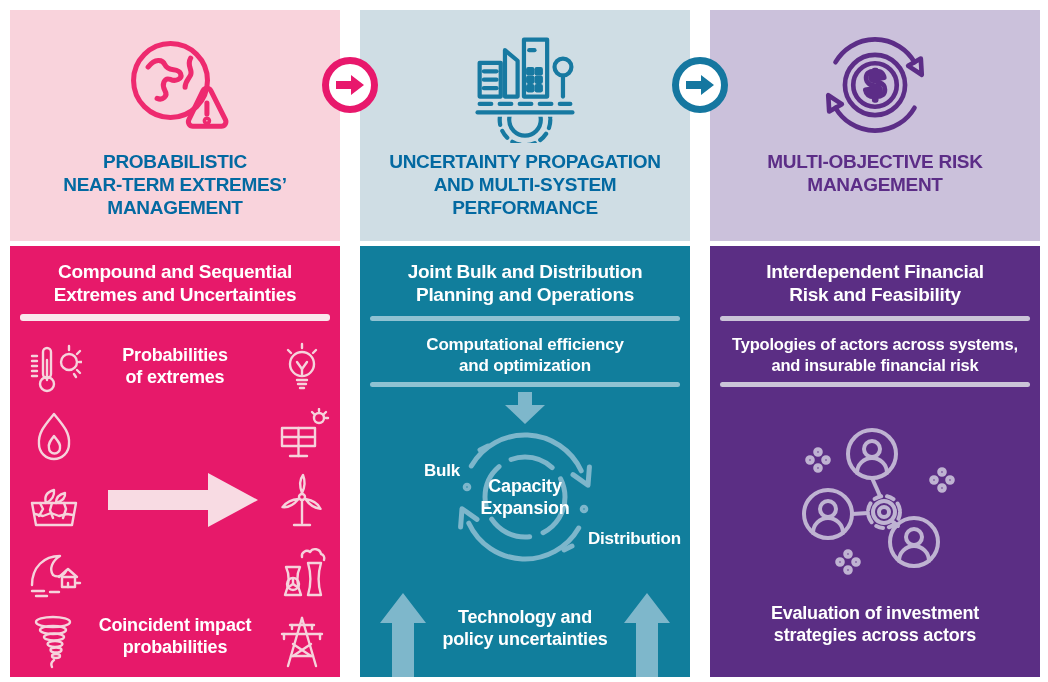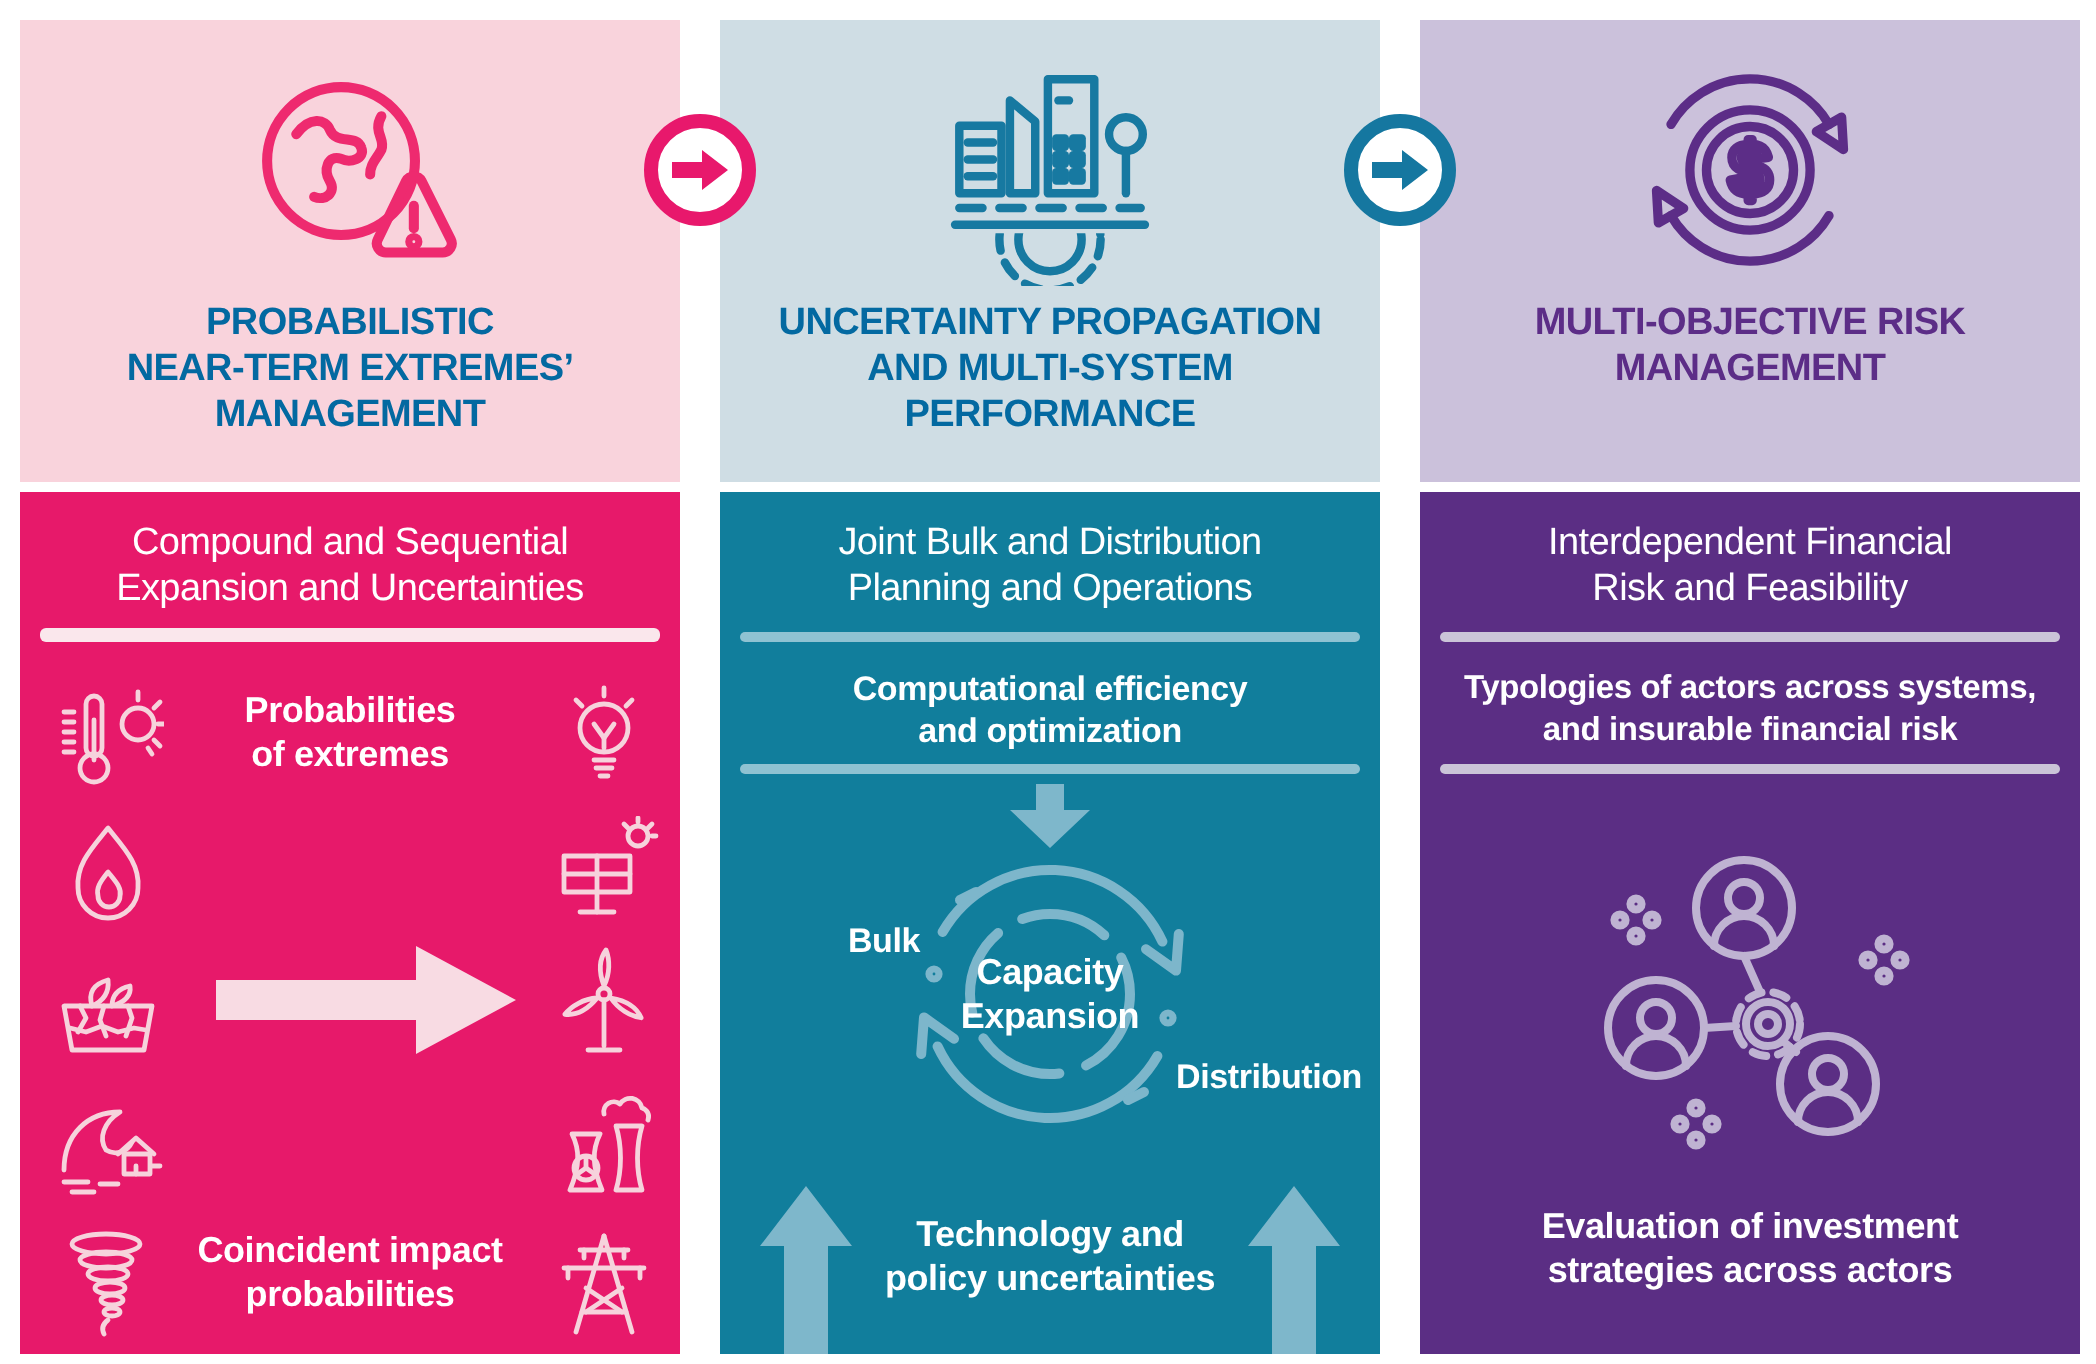--- a/index.html
+++ b/index.html
@@ -15,21 +15,21 @@
   .header .title{position:absolute;top:140px;left:0;width:100%;text-align:center;
     font-weight:bold;font-size:19px;line-height:23px;letter-spacing:-0.3px;}
   .h1 .title{color:#0369a1;} .h2 .title{color:#0369a1;} .h3 .title{color:#5C2D87;}
   .title span{display:block;}
   
   .panel{position:absolute;top:246px;height:431px;width:330px;color:#fff;overflow:hidden;}
   .p1{left:10px;background:#E7196A;}
   .p2{left:360px;background:#117E9C;}
   .p3{left:710px;background:#5B2E84;}
   .ptitle{position:absolute;top:14px;left:0;width:100%;text-align:center;
-    font-weight:normal;font-size:19px;line-height:23px;letter-spacing:-0.3px;}
+    font-weight:bold;font-size:19px;line-height:23px;letter-spacing:-0.3px;}
   .ptitle span,.lbl span{display:block;}
   .divider{position:absolute;left:10px;width:310px;border-radius:3px;}
   .div-pink{top:68px;height:7px;background:#FAE7EC;}
   .div-teal{height:5px;background:#8FC2D2;}
   .div-purp{height:5px;background:#CBC4D8;}
   .lbl{position:absolute;text-align:center;font-weight:bold;color:#fff;letter-spacing:-0.2px;}
   .lbl-18{font-size:18px;line-height:22px;}
   .lbl-17{font-size:17px;line-height:21px;}
   .lbl-16{font-size:16.5px;line-height:21px;}
   .hazicon{position:absolute;width:56px;height:56px;}
@@ -129,21 +129,21 @@
   </div>
   <div class="connector c2">
     <svg width="28" height="20" viewBox="0 0 28 20">
         <polygon points="0,6 15,6 15,0 28,10 15,20 15,14 0,14" fill="#1577A0"></polygon>
       </svg>
   </div>
 
   <div class="panel p1">
     <div class="ptitle">
       <span>Compound and Sequential</span>
-      <span>Expansion and Uncertainties</span>
+      <span>Extremes and Uncertainties</span>
     </div>
     <div class="divider div-pink"></div>
 
     <svg class="hazicon haz" style="left:16px;top:96px" viewBox="0 0 56 56">
       <line x1="6" y1="14" x2="11" y2="14"></line>
         <line x1="6" y1="19" x2="11" y2="19"></line>
         <line x1="6" y1="24" x2="11" y2="24"></line>
         <line x1="6" y1="29" x2="11" y2="29"></line>
         <line x1="6" y1="34" x2="11" y2="34"></line>
       <rect x="17" y="6" width="8" height="30" rx="4"></rect>

